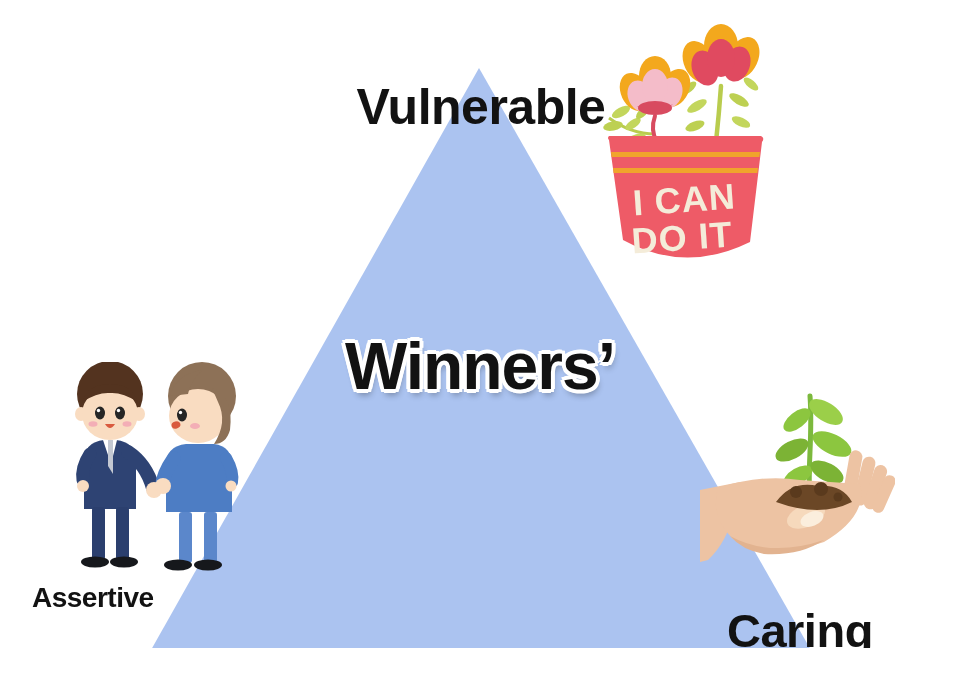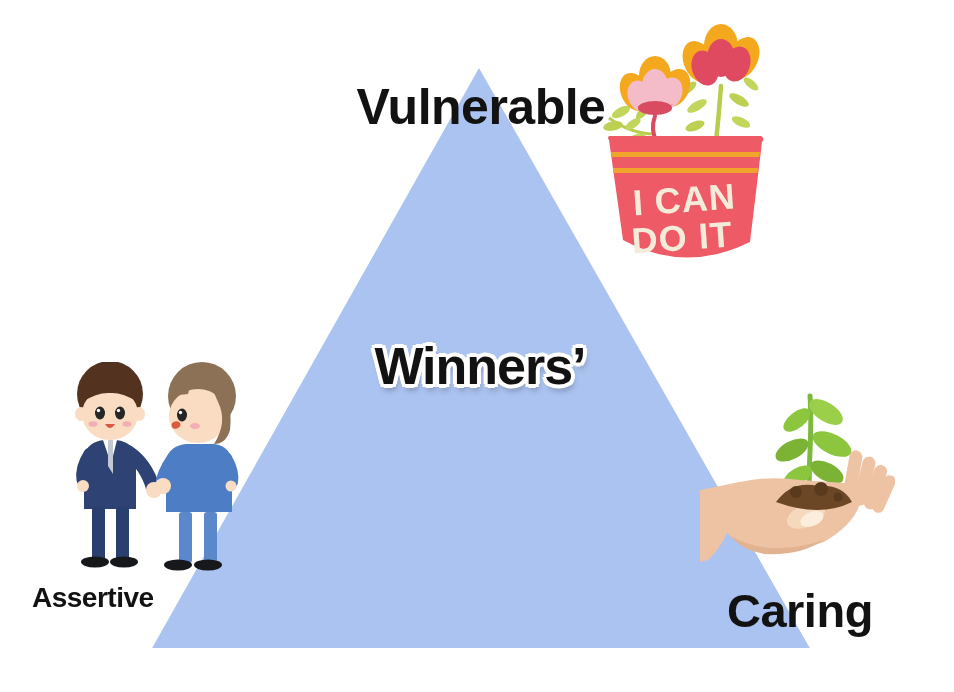--- a/index.html
+++ b/index.html
@@ -8,24 +8,24 @@
     font-family:"Liberation Sans",sans-serif;color:var(--label-text,#111);
   }
   .abs{position:absolute;}
   svg text{font-family:"Liberation Sans",sans-serif;}
   .corner-label{
     font-weight:700;letter-spacing:-0.5px;color:var(--label-text,#111);
     white-space:nowrap;line-height:1;
   }
   #label-vulnerable{left:481px;top:82px;font-size:50px;transform:translateX(-50%);}
   #label-assertive{left:32px;top:584px;font-size:28px;}
-  #label-caring{left:727px;top:587px;font-size:47px;}
+  #label-caring{left:727px;top:607px;font-size:47px;}
   #center-title{
     left:480px;top:326px;transform:translateX(-50%);
-    width:420px;text-align:center;font-weight:700;font-size:52px;line-height:81px;
+    width:420px;text-align:center;font-weight:700;font-size:66px;line-height:81px;
     letter-spacing:-1px;color:var(--label-text,#111);
     text-shadow:
       -3px -3px 0 #fff, 0 -4px 0 #fff, 3px -3px 0 #fff,
       -4px 0 0 #fff, 4px 0 0 #fff,
       -3px 3px 0 #fff, 0 4px 0 #fff, 3px 3px 0 #fff,
       -3px 0 0 #fff, 3px 0 0 #fff,
       2px 6px 6px rgba(0,0,0,0.30);
   }
 </style>
 </head>

